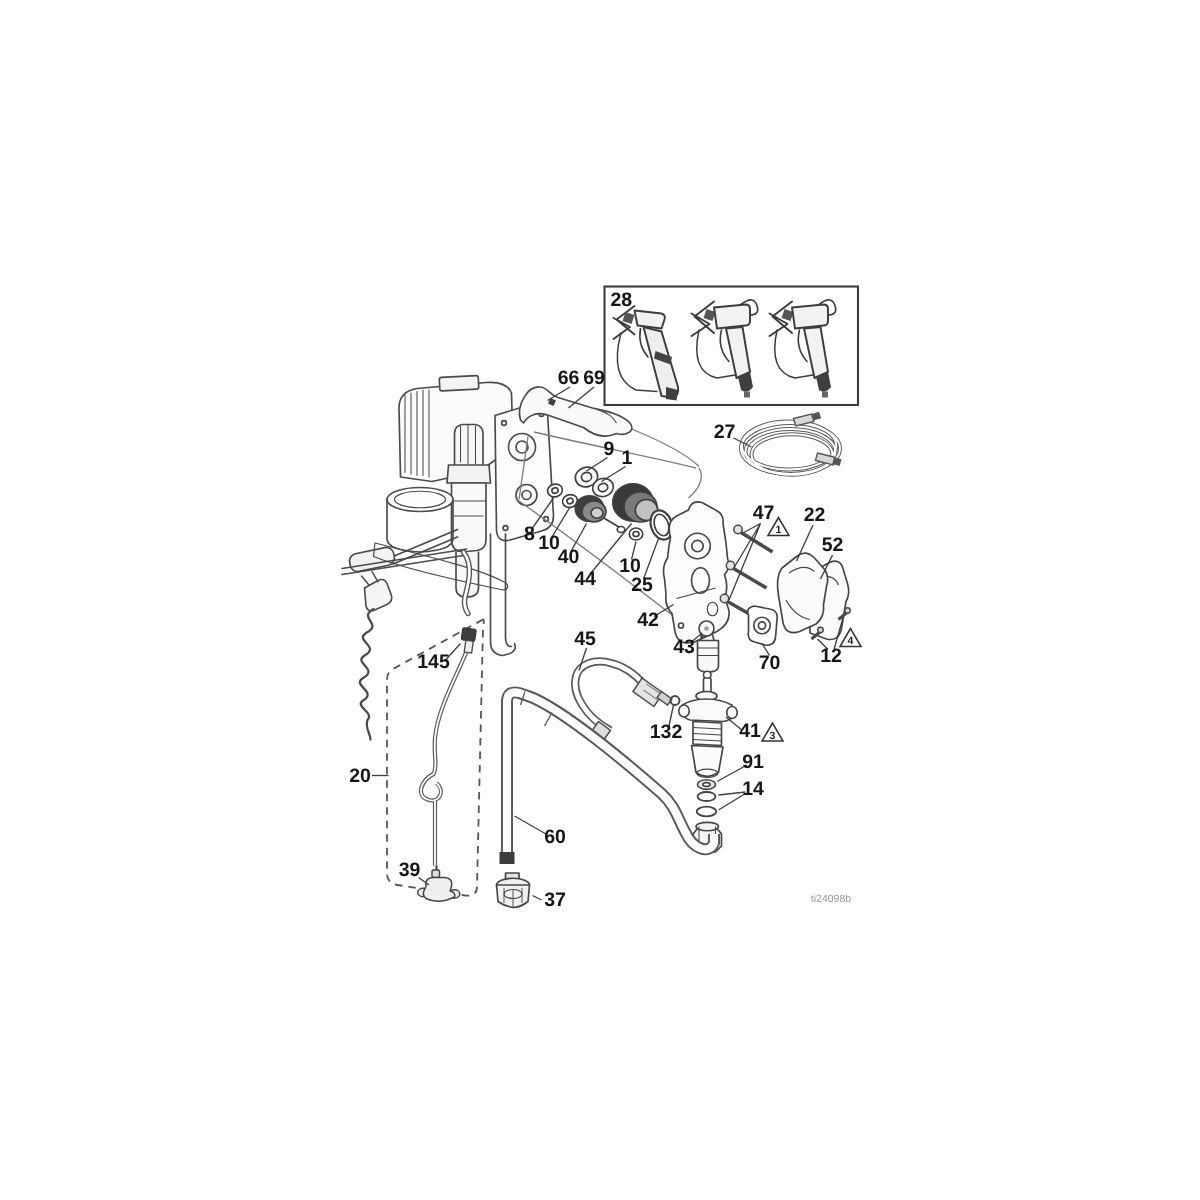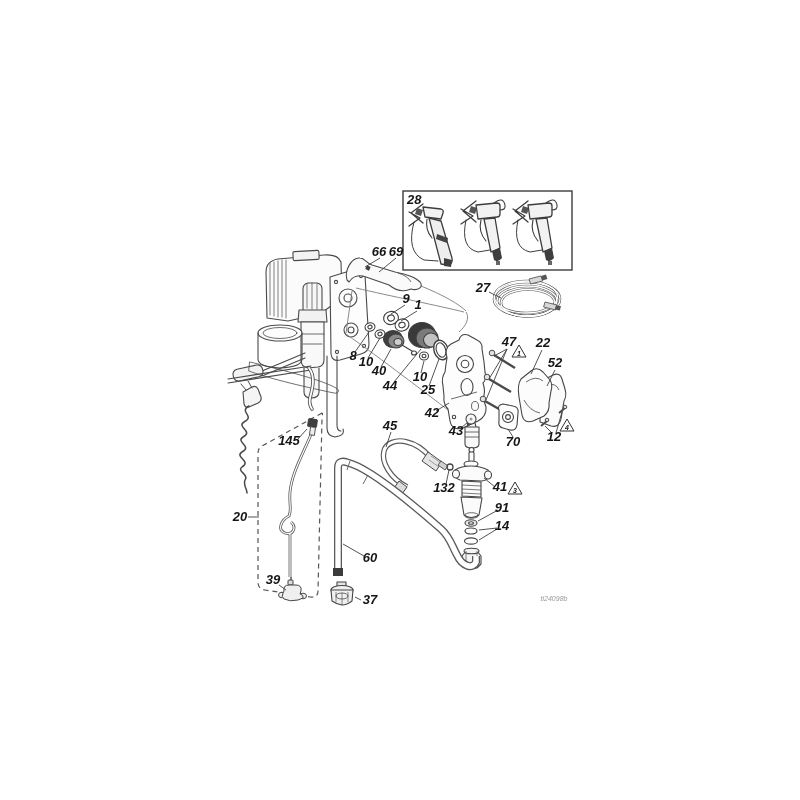--- a/index.html
+++ b/index.html
@@ -1,16 +1,16 @@
 <!DOCTYPE html>
 <html><head>
 <meta charset="utf-8">
 <style>
   html,body{margin:0;padding:0;background:#fff;}
-  .stage{position:relative;width:800px;height:800px;background:#fff;overflow:hidden;font-style:italic;}
+  .stage{position:relative;width:800px;height:800px;background:#fff;overflow:hidden;}
   svg{display:block;}
   text.callout{font-family:"Liberation Sans","DejaVu Sans",sans-serif;font-weight:bold;font-size:13px;fill:#161616;}
   text.tri-glyph{font-family:"Liberation Sans","DejaVu Sans",sans-serif;font-weight:bold;font-size:7px;fill:#222;}
   text.watermark{font-family:"Liberation Sans","DejaVu Sans",sans-serif;font-size:7px;fill:#989898;}
 </style>
 </head>
 <body>
 
 <div class="stage">
 <svg width="800" height="800" viewBox="0 0 800 800">

